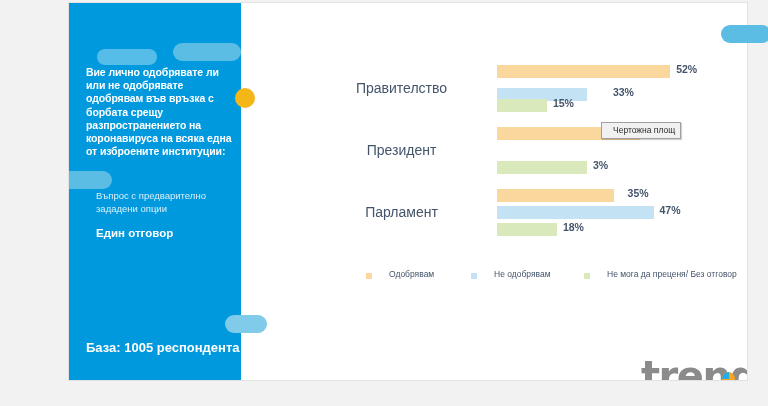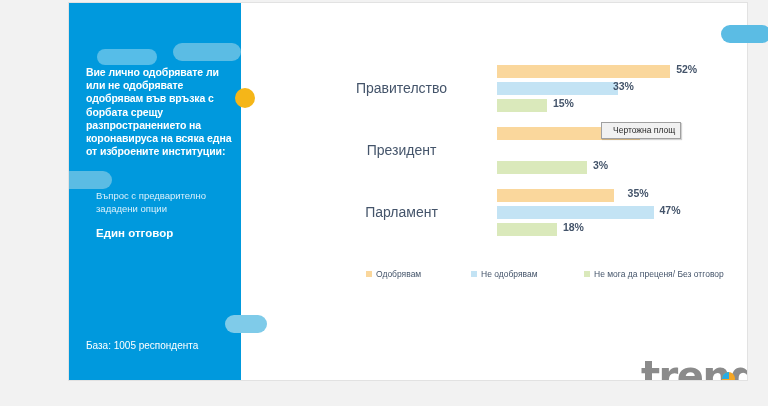--- a/index.html
+++ b/index.html
@@ -91,22 +91,22 @@
     width: 142px;
     color: #ffffff;
     font-size: 11.5px;
     font-weight: bold;
   }
   .q-base {
     position: absolute;
     left: 17px;
     top: 337px;
     color: #ffffff;
-    font-size: 10px;
-    font-weight: normal;
+    font-size: 13px;
+    font-weight: bold;
   }
 
   
   .chart {
     position: absolute;
     left: 180px;
     top: 56px;
     width: 495px;
     height: 230px;
   }
@@ -150,22 +150,22 @@
   .legend {
     position: absolute;
     left: 180px;
     top: 266px;
     width: 470px;
     height: 14px;
   }
   .legend-item {
     position: absolute;
     display: flex;
-    align-items: center;
-    gap: 4px;
+    align-items: flex-end;
+    gap: 17px;
     font-size: 8.5px;
     color: #44546a;
     white-space: nowrap;
   }
   .legend-swatch {
     width: 6px;
     height: 6px;
     display: inline-block;
   }
 
@@ -241,21 +241,21 @@
       <div class="q-base">База: 1005 респондента</div>
     </div>
 
     <div class="chart">
         <div class="group" style="top: 0px;">
           <div class="cat-label">Правителство</div>
           <div class="bar-row" style="top: 6px; width: 173.16px;">
             <div class="bar" style="width: 100%; background: rgb(250, 215, 156);"></div>
             <span class="bar-val" style="left: 179.16px;">52%</span>
           </div>
-          <div class="bar-row" style="top: 23px; width: 90px; padding-left: 31px;">
+          <div class="bar-row" style="top: 29px; width: 90px;">
             <div class="bar" style="width: 100%; background: rgb(195, 227, 244);"></div>
             <span class="bar-val" style="left: 115.89px;">33%</span>
           </div>
           <div class="bar-row" style="top: 40px; width: 49.95px;">
             <div class="bar" style="width: 100%; background: rgb(218, 233, 187);"></div>
             <span class="bar-val" style="left: 55.95px;">15%</span>
           </div>
         </div>
         <div class="group" style="top: 62px;">
           <div class="cat-label">Президент</div>

